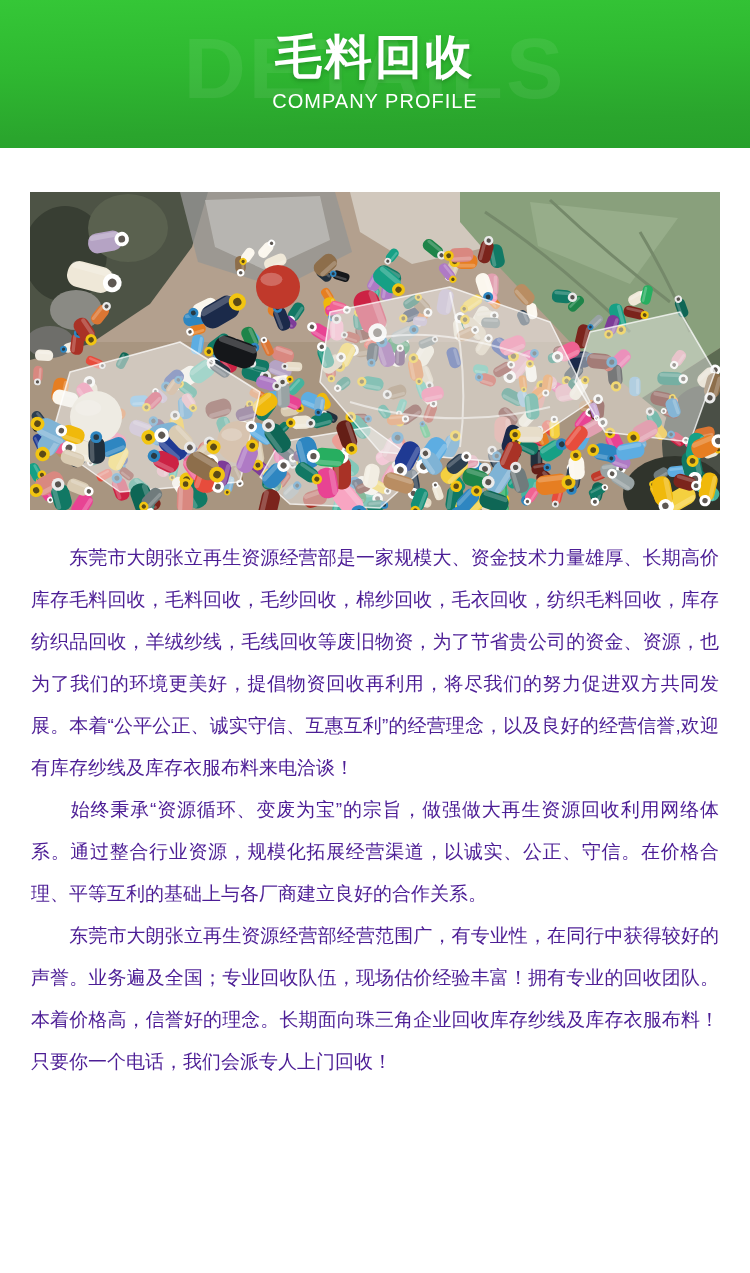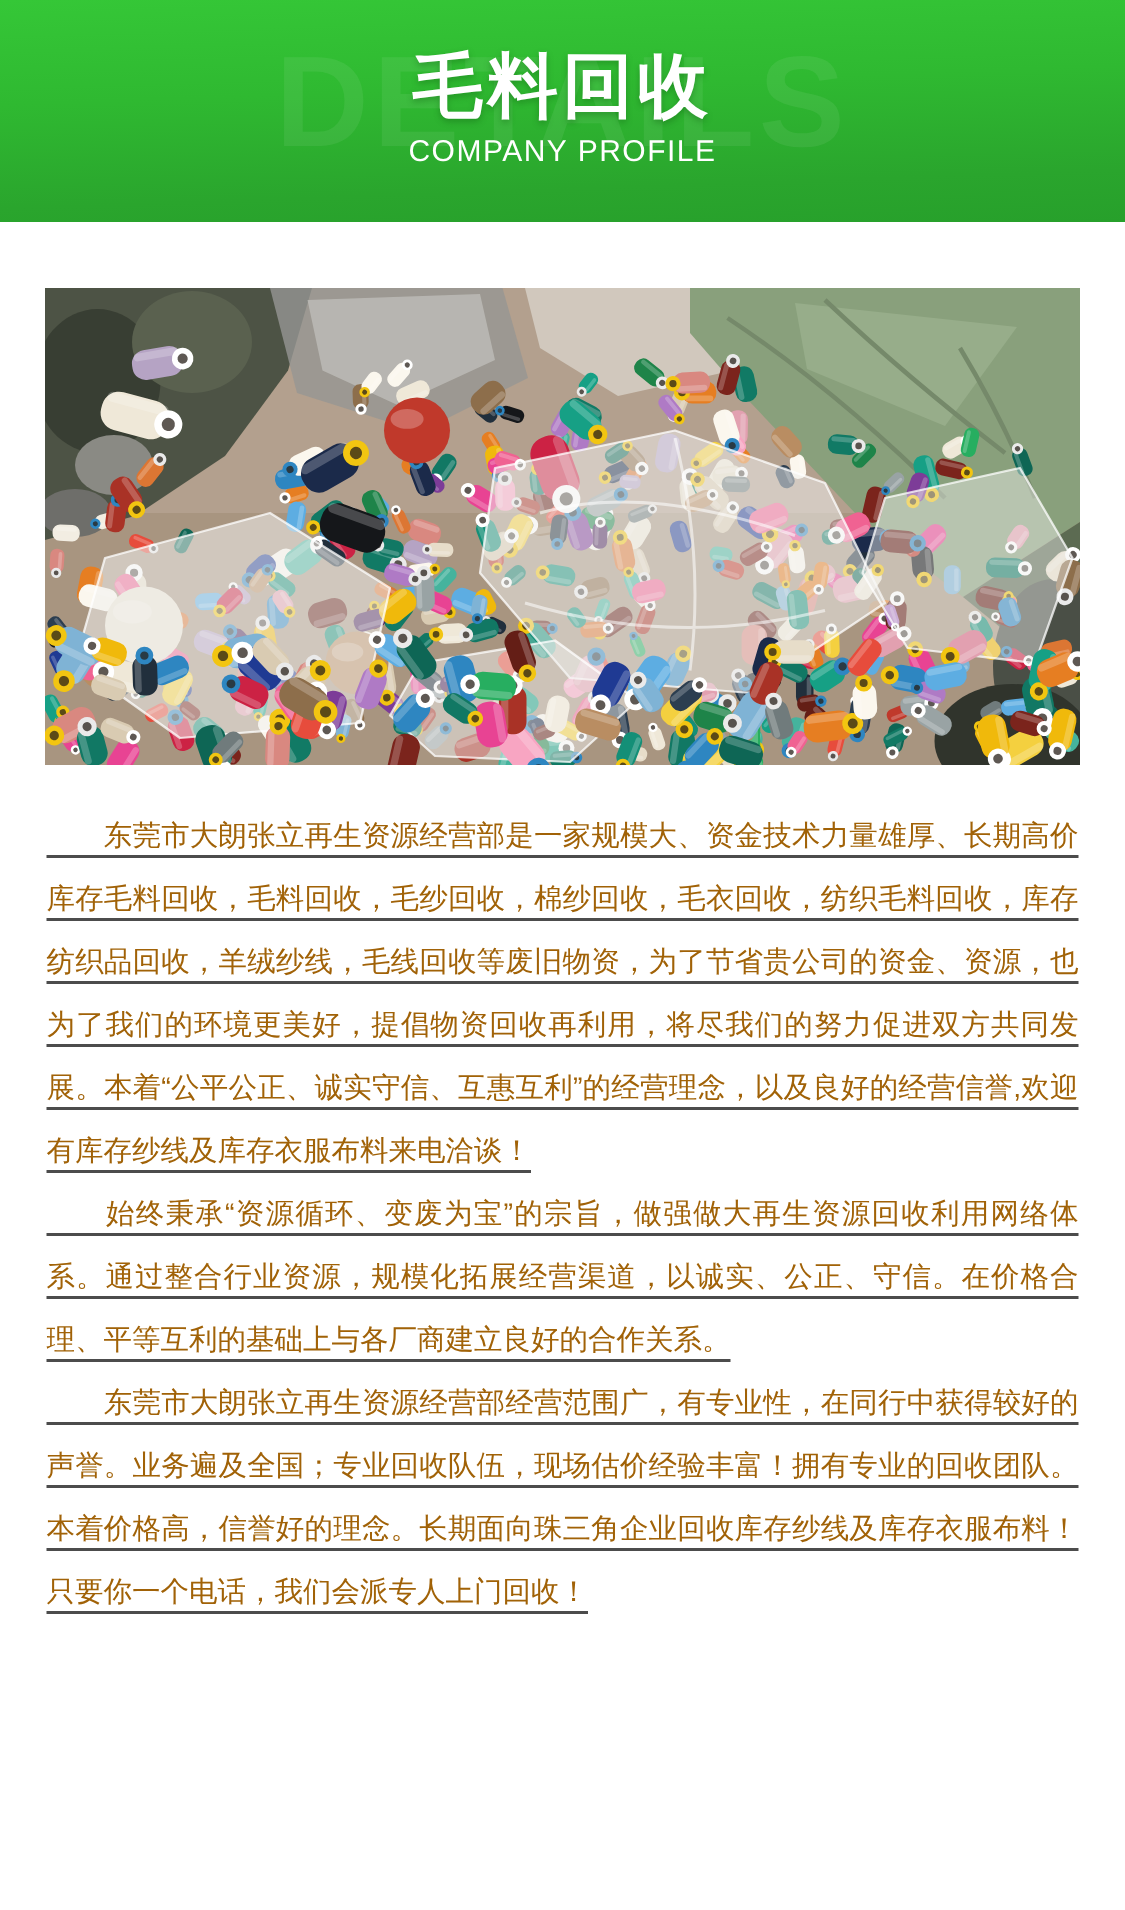--- a/index.html
+++ b/index.html
@@ -26,23 +26,22 @@
   .banner-subtitle{
     position:relative;margin:11px 12px 0;
     font-size:20px;line-height:1;font-weight:400;color:#ffffff;letter-spacing:1px;
   }
   
   .photo-wrap{margin:44px 30px 0;width:690px;height:318px;overflow:hidden;background:#b3a08e;}
   .photo-wrap svg{display:block;}
   
   .content{margin:27px 31px 0;width:688px;}
   .para{
-    margin:0;font-size:19px;line-height:42px;color:#a16207;
+    margin:0;font-size:19px;line-height:42px;color:#4c1d95;
     text-align:justify;
-    text-decoration:underline;
     -webkit-text-decoration-color:#4c4c4c;
     text-decoration-color:#4c4c4c;
     text-decoration-thickness:1.5px;
     text-underline-offset:7px;
   }
 </style>
 </head>
 <body>
 
 <header class="banner">

